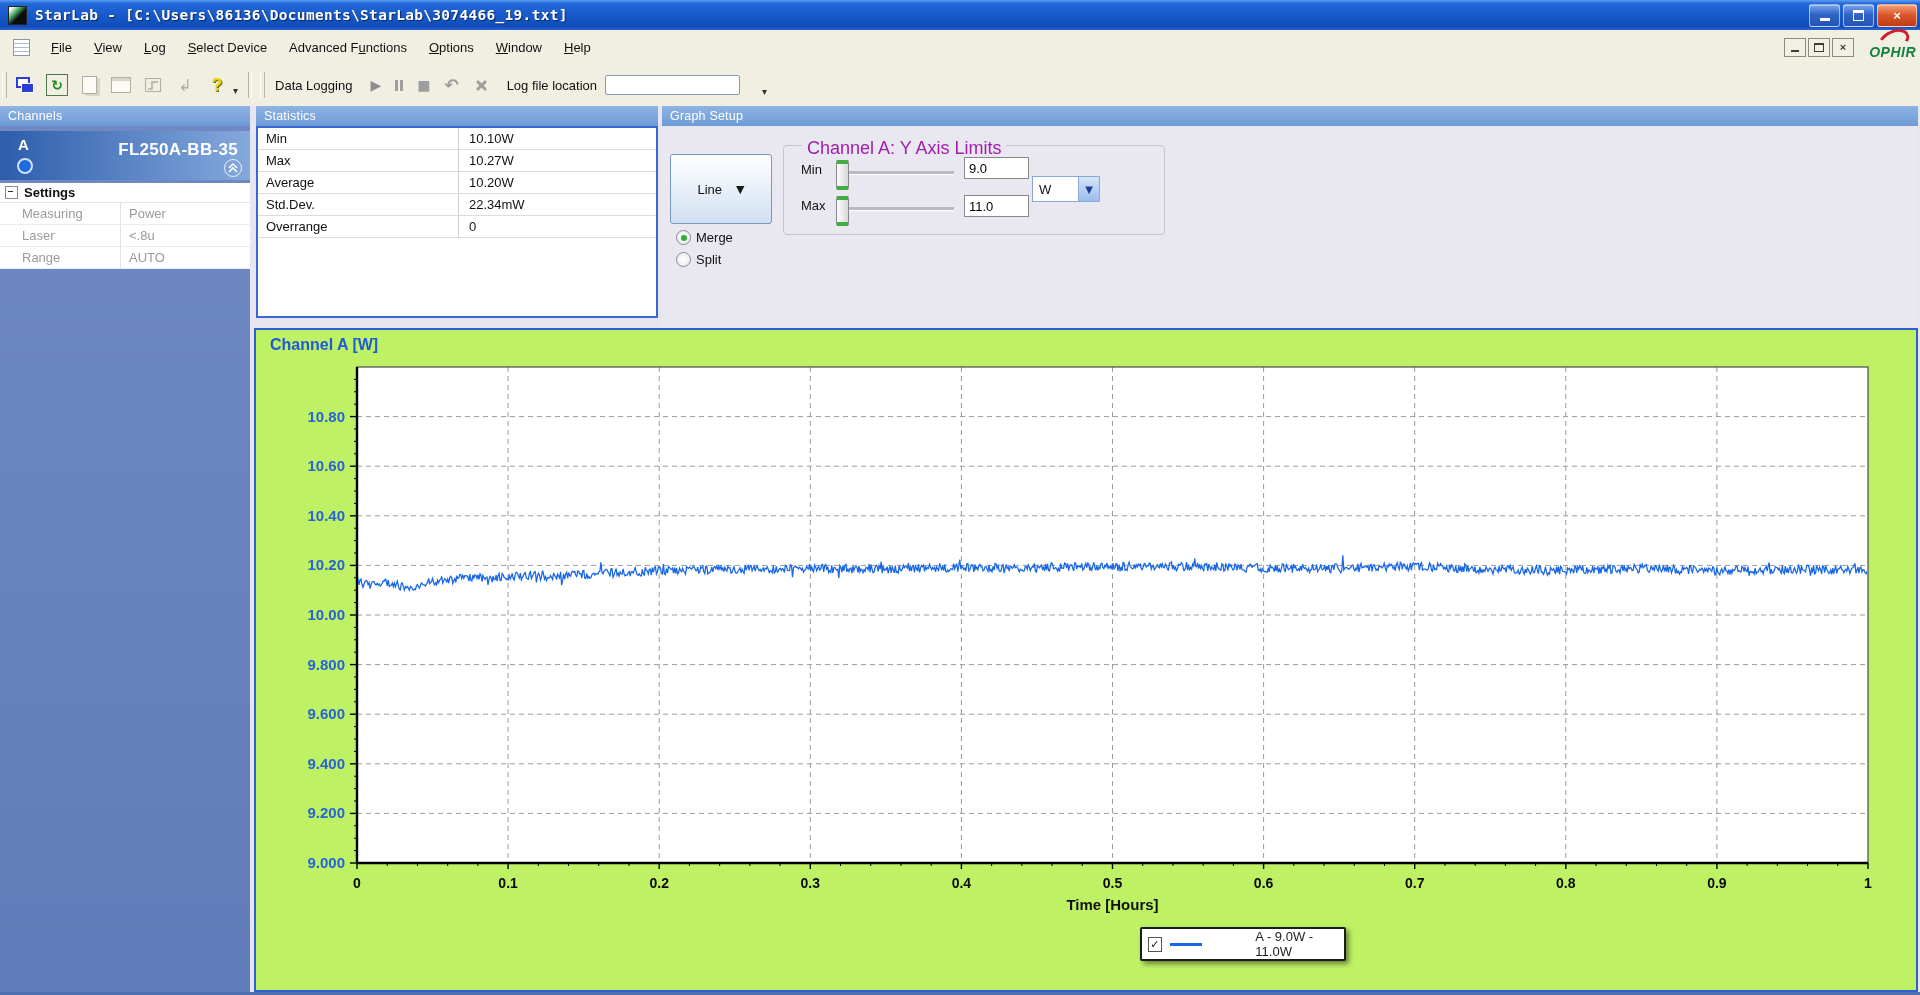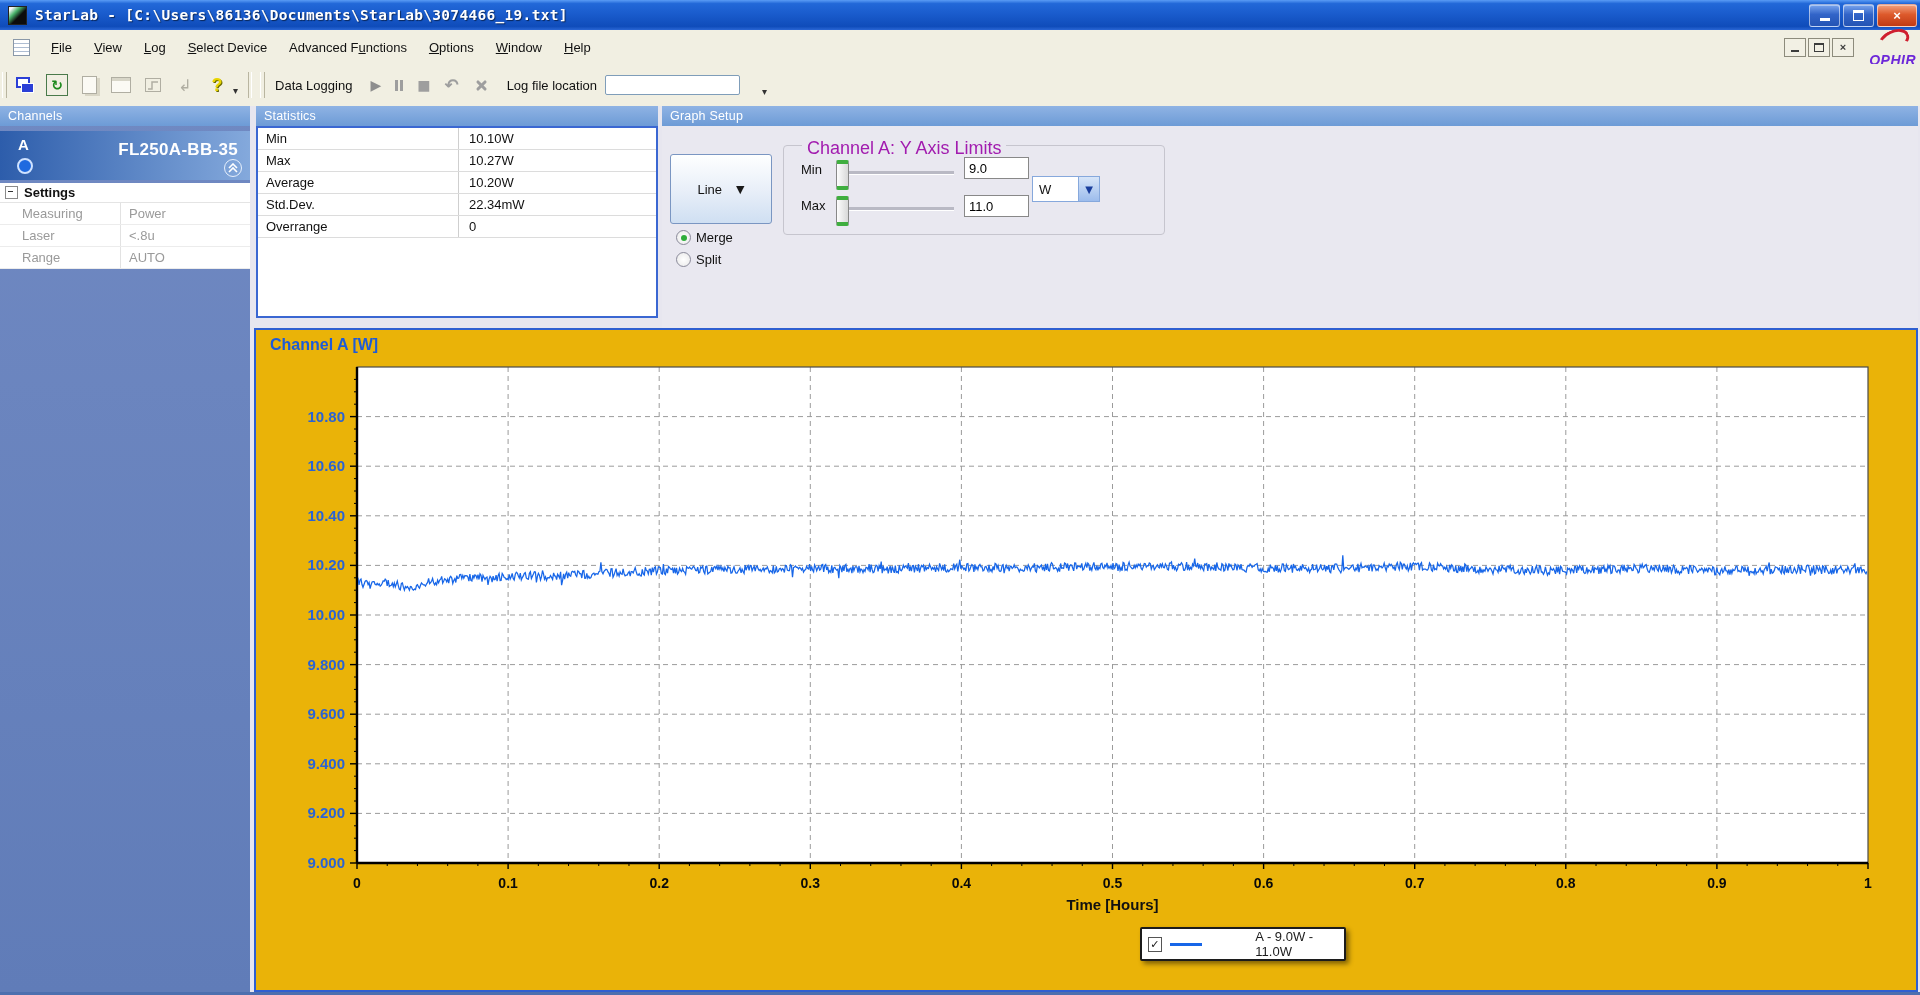--- a/index.html
+++ b/index.html
@@ -28,21 +28,21 @@
     repeating-linear-gradient(90deg,#ffffff00 0 4px,#aebdd2 4px 5px);}
   .menu-item{padding:3px 11px;font-size:13px;color:#111;cursor:default;}
   .menu-item .mn{text-decoration:underline;}
   .mdi-ctl{width:20px;height:17px;border:1px solid #8d8b7c;background:#f2f0e4;margin-left:2px;
     display:flex;align-items:center;justify-content:center;color:#3c3c3c;font-size:11px;font-weight:bold;}
   .mdi-ctl .minbar{width:8px;height:2px;background:#3c3c3c;margin-top:7px;}
   .mdi-ctl .restsq{width:8px;height:6px;border:1px solid #3c3c3c;border-top-width:2px;}
   .ophir{position:absolute;right:4px;top:1px;width:58px;height:32px;text-align:right;}
   .ophir .swoosh{position:absolute;right:6px;top:-1px;width:26px;height:15px;border:3px solid #cf1f2f;
     border-bottom-color:transparent;border-left-color:transparent;border-radius:50%;transform:rotate(-24deg);}
-  .ophir .otext{position:absolute;right:0;top:21px;color:#6d28d9;font-weight:900;font-style:italic;
+  .ophir .otext{position:absolute;right:0;top:13px;color:#15803d;font-weight:900;font-style:italic;
     font-size:14px;letter-spacing:.5px;}
   
   .toolbar{left:0;top:64px;width:1920px;height:42px;background:#f1efe2;display:flex;align-items:center;}
   .grip{width:3px;height:26px;border-left:1px solid #fff;border-right:1px solid #b9b5a0;margin:0 2px;}
   .tbtn{width:26px;height:26px;margin:0 2px;display:flex;align-items:center;justify-content:center;border:1px solid transparent;}
   .glyph{font-family:"DejaVu Sans",sans-serif;}
   .ico-dev{position:relative;width:18px;height:16px;}
   .ico-dev .r1{position:absolute;left:0;top:0;width:10px;height:7px;border:2px solid #2b3fd6;background:#fff;}
   .ico-dev .r2{position:absolute;right:0;bottom:0;width:11px;height:8px;background:#2b3fd6;border:1px solid #fff;}
   .ico-box{width:20px;height:20px;border:1px solid #4a7a4a;display:flex;align-items:center;justify-content:center;}
@@ -103,21 +103,21 @@
     display:flex;align-items:center;}
   .unit-val{flex:1;padding-left:6px;font-size:13px;color:#111;}
   .unit-btn{width:20px;height:100%;background:linear-gradient(180deg,#d7e5f8,#9cbcec);border-left:1px solid #86a8dc;
     display:flex;align-items:center;justify-content:center;color:#1a3e9c;font-size:10px;}
   .radio-row{position:absolute;display:flex;align-items:center;gap:5px;font-size:13px;color:#111;}
   .radio{width:13px;height:13px;border-radius:50%;border:1px solid #8a8a9a;background:radial-gradient(#fff,#e8e8e8);
     display:flex;align-items:center;justify-content:center;}
   .radio-dot{width:6px;height:6px;border-radius:50%;background:transparent;}
   .radio-dot.on{background:#2fae3a;}
   
-  .chart-panel{left:254px;top:328px;width:1660px;height:660px;background:#eab308;border:2px solid #2f5fd0;}
+  .chart-panel{left:254px;top:328px;width:1660px;height:660px;background:#bef264;border:2px solid #2f5fd0;}
   .chart-title{position:absolute;left:14px;top:6px;font-size:16px;font-weight:bold;color:#1d5bd8;}
   .legend{position:absolute;left:884px;top:597px;width:196px;height:30px;background:#fff;border:2px solid #1c1c1c;
     border-radius:2px;box-shadow:3px 3px 5px rgba(0,0,0,.45);display:flex;align-items:center;gap:8px;padding-left:6px;}
   .legend-check{width:13px;height:13px;border:1px solid #555;background:#fff;font-size:11px;line-height:13px;
     text-align:center;font-family:"DejaVu Sans",sans-serif;color:#111;}
   .legend-line{width:36px;height:3px;background:#1766e8;}
   .legend-text{font-size:13px;color:#1c1c1c;margin-left:45px;}
   .frame-bottom{left:0;top:992px;width:1920px;height:3px;background:#4d6fae;}
 </style>
 </head>

